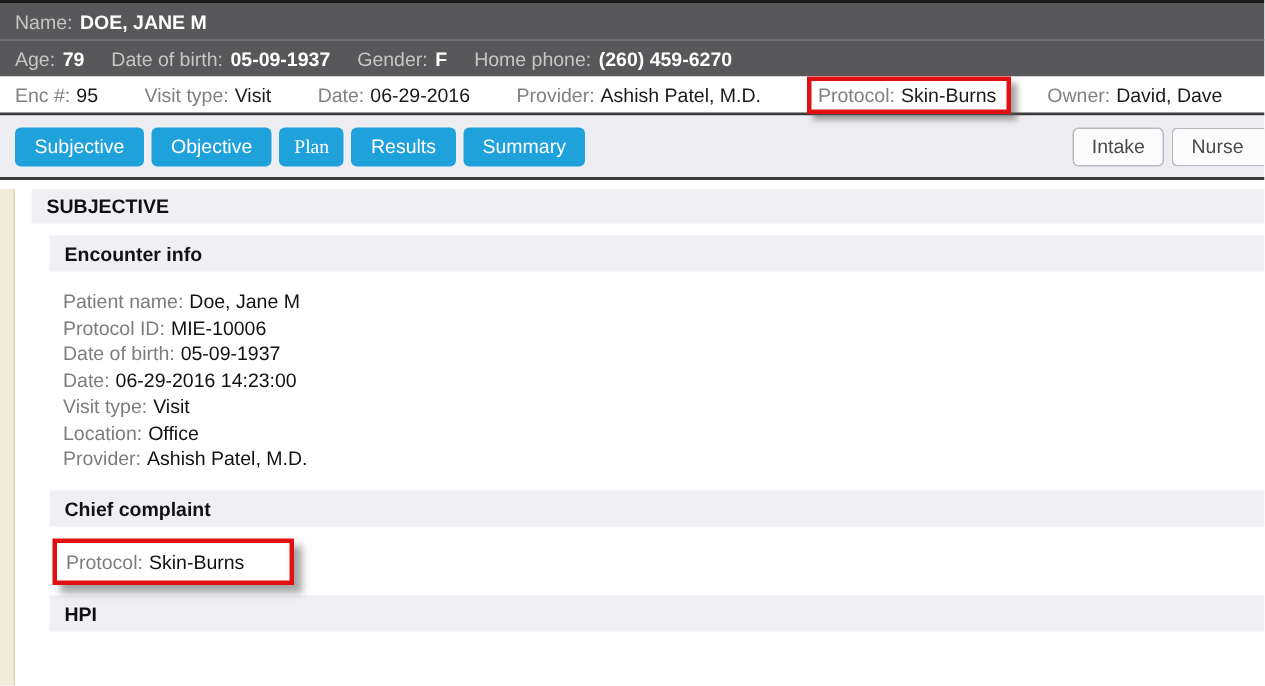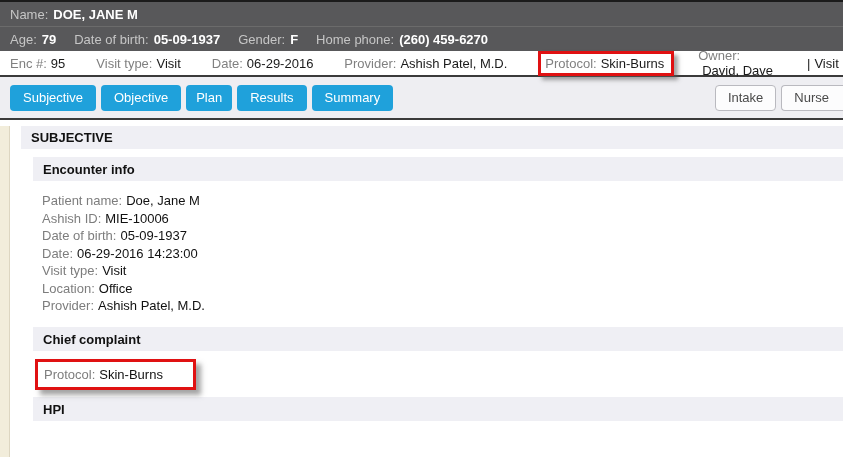--- a/index.html
+++ b/index.html
@@ -42,21 +42,21 @@
   .enc-row .pair { margin-right: 15px; display: inline-flex; }
   .redbox {
     display: inline-flex;
     align-items: center;
     border: 3px solid #e01112;
     background: #ffffff;
     padding: 2px 7px 2px 4px;
     box-shadow: 4px 4px 4px rgba(90,90,90,0.55);
     margin-right: 8px;
   }
-  .enc-row .owner { margin-right: 14px; flex-direction: column; }
+  .enc-row .owner { margin-right: 14px; }
   .enc-links { color: #1a1a1a; }
   .enc-links .pipe { margin: 0 4px; }
   .enc-links a { color: #1a1a1a; text-decoration: none; cursor: pointer; }
 
   .divider-dark { height: 2px; background: #3a3a3a; }
 
   
   .tabs-row {
     height: 41px;
     background: #eeeef2;
@@ -70,21 +70,21 @@
     color: #ffffff;
     border: none;
     border-radius: 4px;
     height: 26px;
     padding: 0 13px;
     margin-right: 5px;
     font-size: 13px;
     font-family: inherit;
     cursor: pointer;
   }
-  .tab-plan { padding: 0 10px; }
+  .tab-plan { padding: 0 10px; font-family: Liberation Serif, serif; }
   .spacer { flex: 1; }
   .btn-light {
     background: #fcfcfd;
     border: 1px solid #b9b9bf;
     border-radius: 4px;
     height: 26px;
     padding: 0 12px;
     margin-left: 5px;
     color: #4a4a4a;
     font-size: 13px;
@@ -225,21 +225,21 @@
 
       <div class="section-bar enc-info-bar">
         <span>Encounter info</span>
       </div>
 
       <div class="details">
         <div>
           <span class="lbl">Patient name:</span><span class="val">Doe, Jane M</span>
         </div>
         <div>
-          <span class="lbl">Ashish ID:</span><span class="val">MIE-10006</span>
+          <span class="lbl">Protocol ID:</span><span class="val">MIE-10006</span>
         </div>
         <div>
           <span class="lbl">Date of birth:</span><span class="val">05-09-1937</span>
         </div>
         <div>
           <span class="lbl">Date:</span><span class="val">06-29-2016 14:23:00</span>
         </div>
         <div>
           <span class="lbl">Visit type:</span><span class="val">Visit</span>
         </div>

